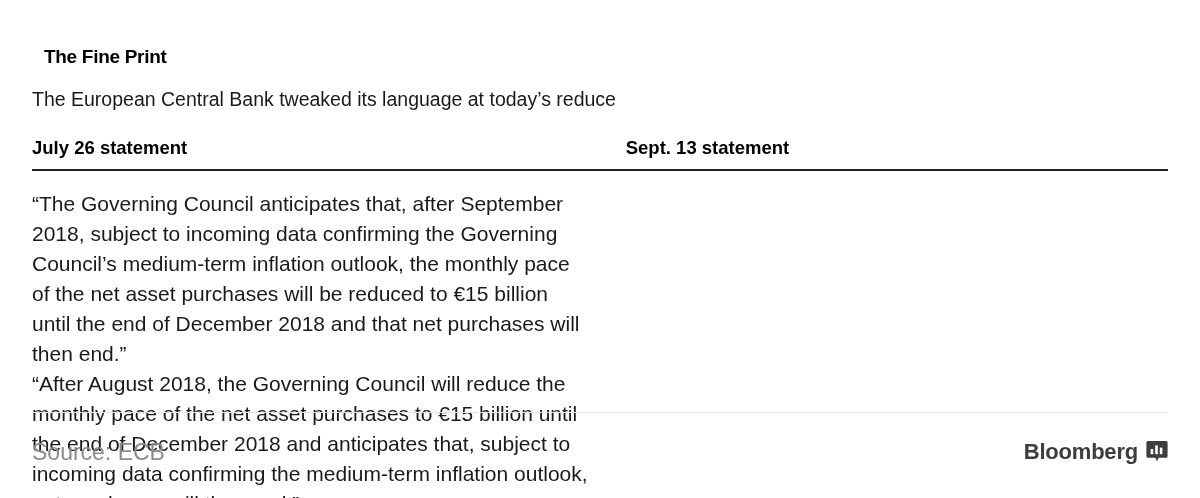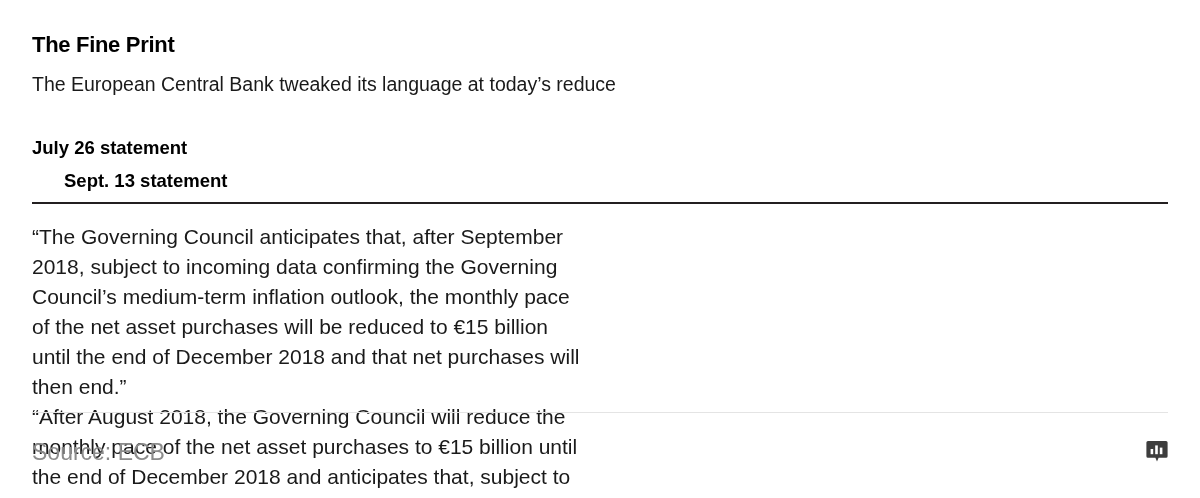--- a/index.html
+++ b/index.html
@@ -24,26 +24,26 @@
   }
 
   
   .header {
     position: absolute;
     left: 32px;
     top: 28px;
     width: 1136px;
   }
   .title {
-    font-size: 22px;
+    font-size: 19px;
     font-weight: bold;
     letter-spacing: -0.3px;
     color: #000000;
     line-height: 34px;
-    margin: 0;
+    margin: 12px;
     white-space: nowrap;
   }
   .subtitle {
     font-size: 19.5px;
     font-weight: normal;
     color: #1a1a1a;
     line-height: 26px;
     margin: 9px 0 0 0;
     white-space: nowrap;
   }
@@ -51,21 +51,20 @@
   
   .table {
     position: absolute;
     left: 32px;
     top: 136px;
     width: 1136px;
   }
   .col-headers {
     display: flex;
     width: 100%;
-    flex-direction: column;
   }
   .col-head {
     font-size: 18.5px;
     font-weight: bold;
     color: #000000;
     line-height: 24px;
     padding-bottom: 9px;
     box-sizing: border-box;
   }
   .col-head.left  { width: 578px; }
@@ -164,20 +163,21 @@
       <div class="col-body right">“After August 2018, the Governing Council will reduce the monthly pace of the net asset purchases to €15 billion until the end of December 2018 and anticipates that, subject to incoming data confirming the medium-term inflation outlook, net purchases will then end.”</div>
     </div>
 
   </div>
 
   <div class="footer-divider"></div>
 
   <div class="footer">
     <div class="source">Source: ECB</div>
     <div class="brand">
+      <span class="brand-word">Bloomberg</span>
       <span>
         <svg class="brand-mark" viewBox="0 0 22 24" xmlns="http://www.w3.org/2000/svg">
           <path d="M2 1 H20 A1.6 1.6 0 0 1 21.6 2.6 V16.2 A1.6 1.6 0 0 1 20 17.8 H12.6 L11 21.4 L9.4 17.8 H2 A1.6 1.6 0 0 1 0.4 16.2 V2.6 A1.6 1.6 0 0 1 2 1 Z" fill="#3d3d3d"></path>
           <rect x="4.6" y="9.0" width="2.6" height="5.2" fill="#ffffff"></rect>
           <rect x="9.2" y="5.4" width="2.6" height="8.8" fill="#ffffff"></rect>
           <rect x="13.8" y="7.6" width="2.6" height="6.6" fill="#ffffff"></rect>
         </svg>
       </span>
     </div>
   </div>

